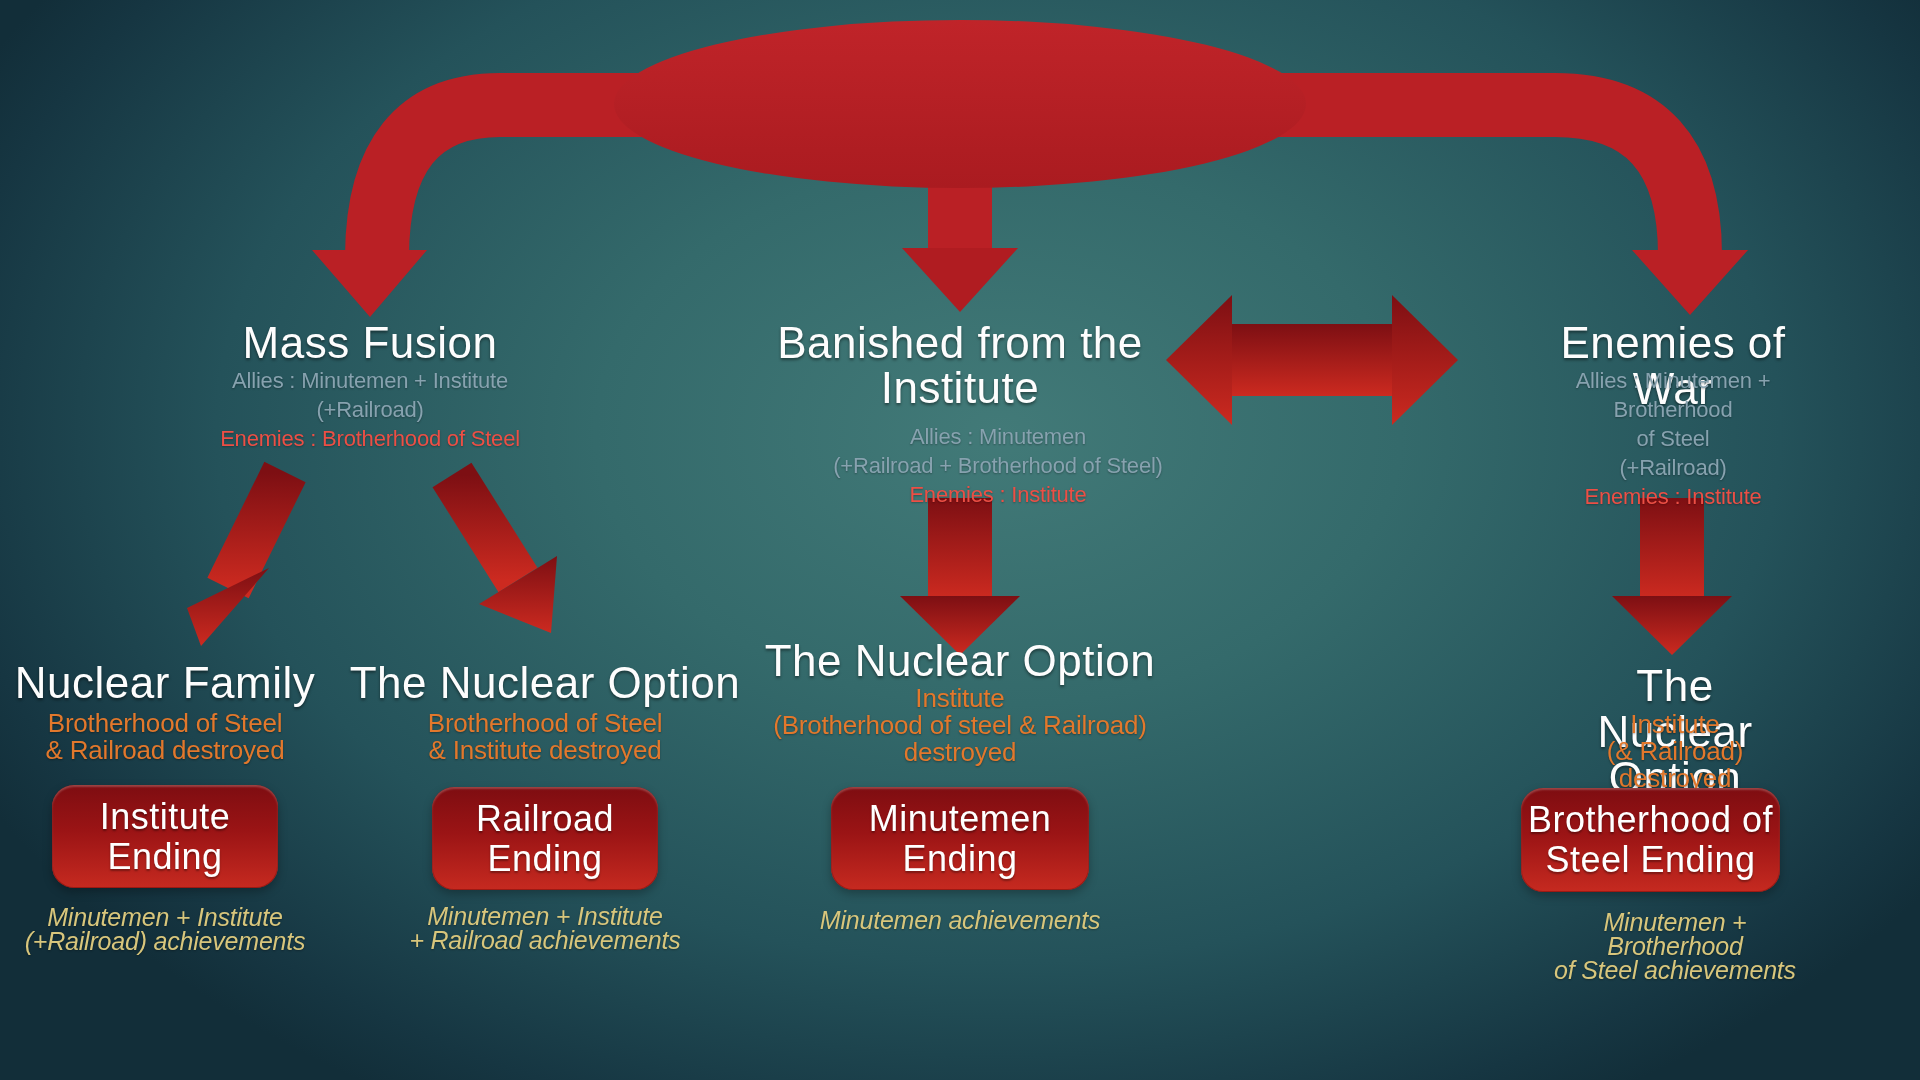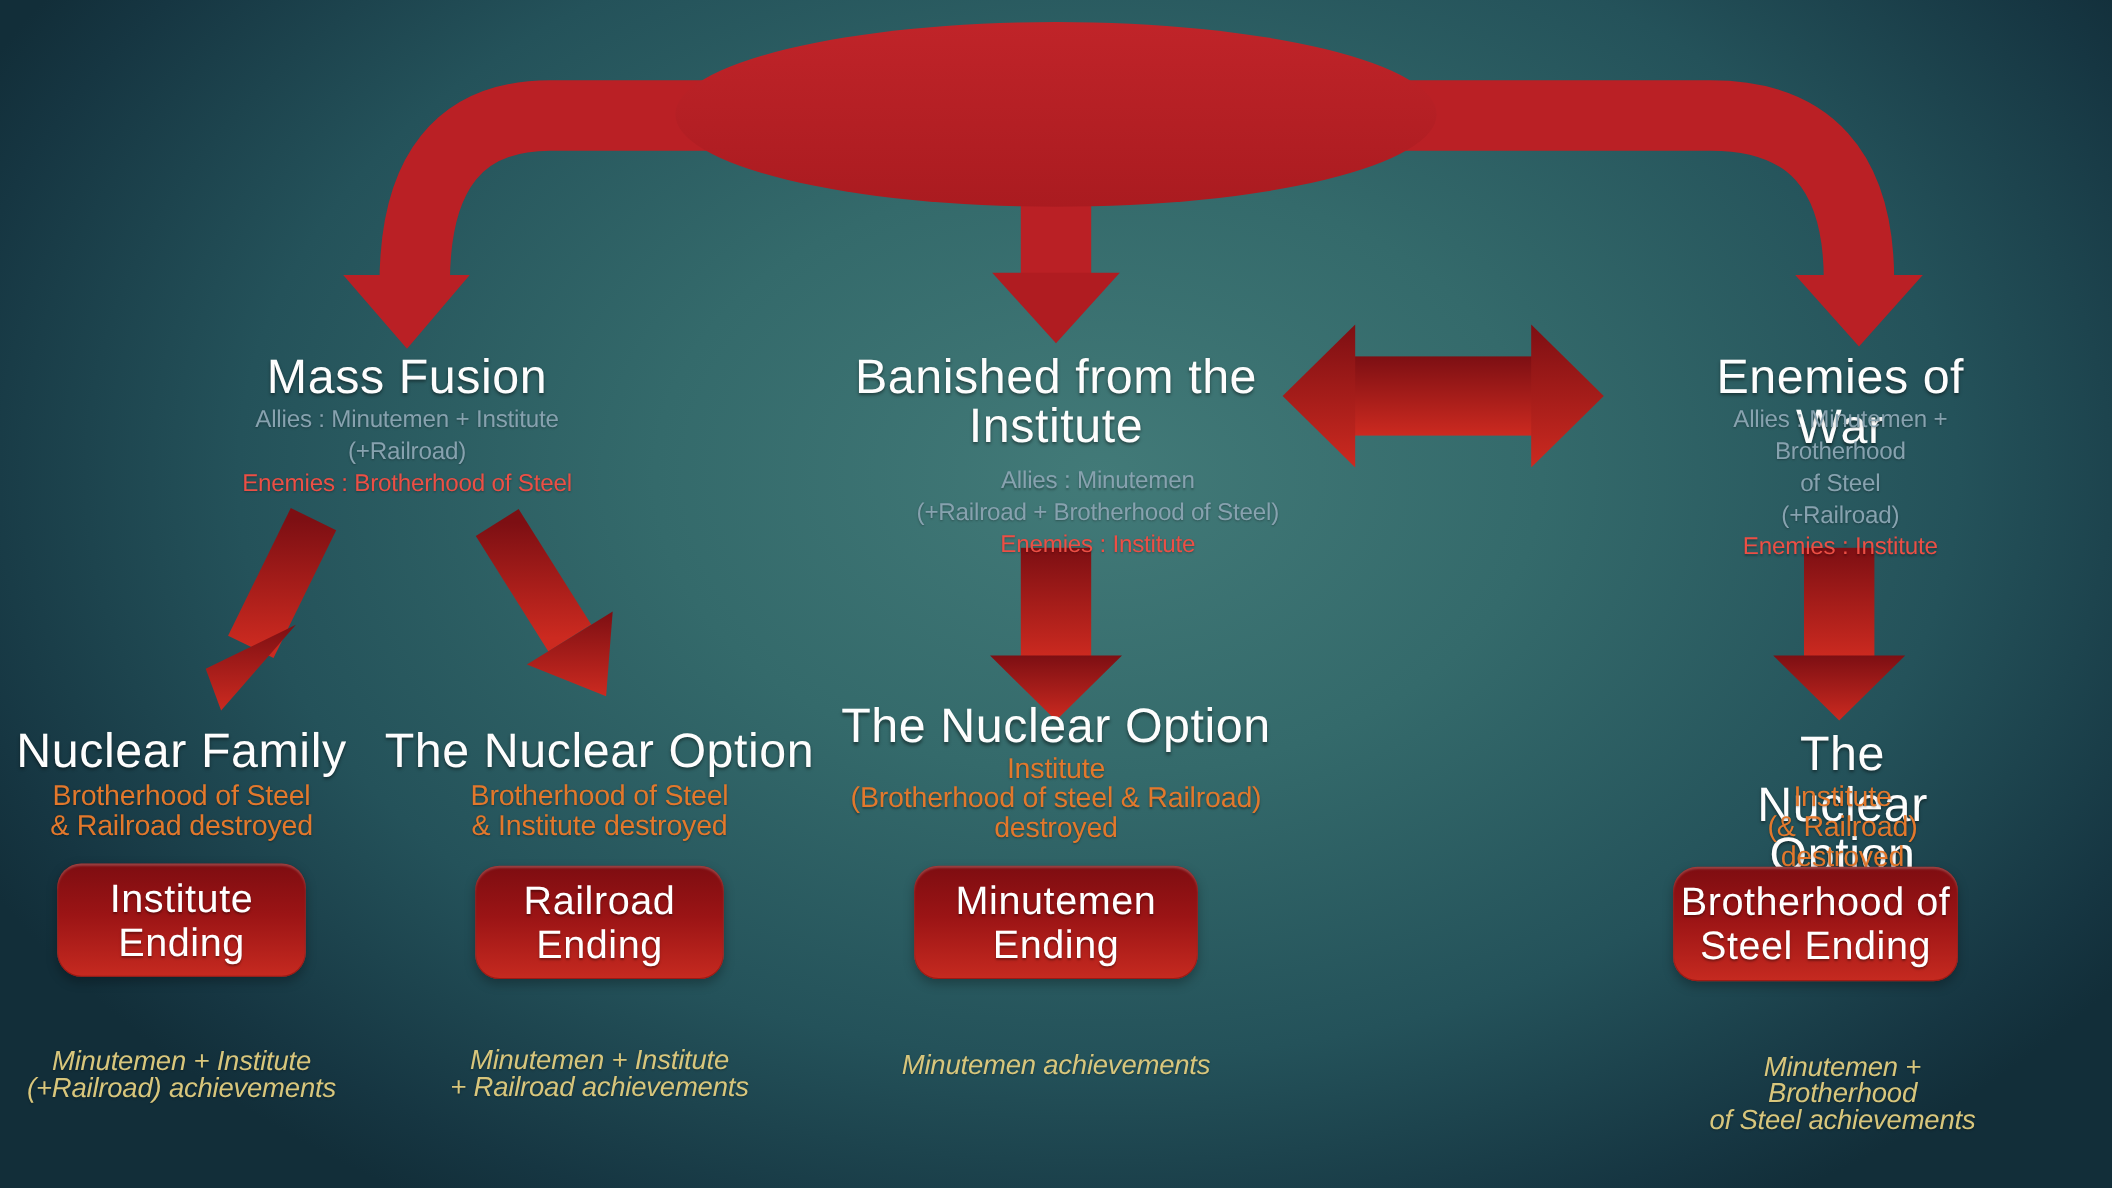--- a/index.html
+++ b/index.html
@@ -31,21 +31,21 @@
     position:absolute;border-radius:22px;display:flex;align-items:center;justify-content:center;
     background:linear-gradient(180deg,#7e0d11 0%,#9b1415 45%,#c62a20 100%);
     box-shadow:inset 0 2px 2px rgba(255,255,255,.22), inset 0 0 0 1px rgba(130,15,12,.6), 0 4px 10px rgba(0,0,0,.28);
   }
   .ending-label{
     color:#fff;font-size:36px;line-height:40px;text-align:center;white-space:pre-line;
     text-shadow:0 2px 2px rgba(0,0,0,.35);letter-spacing:.5px;
   }
   .achieve{
     font-style:italic;font-size:25px;line-height:24px;letter-spacing:-.2px;
-    color:var(--achievements-gold,#d8c67c);text-shadow:0 1px 2px rgba(0,0,0,.3);margin-top:48px;
+    color:var(--achievements-gold,#d8c67c);text-shadow:0 1px 2px rgba(0,0,0,.3);
   }
 </style>
 </head>
 <body>
 
 <div class="stage">
 
   <svg class="shapes" viewBox="0 0 1920 1080" aria-hidden="true">
     <defs>
       <linearGradient id="gv" x1="0" y1="0" x2="0" y2="1">

